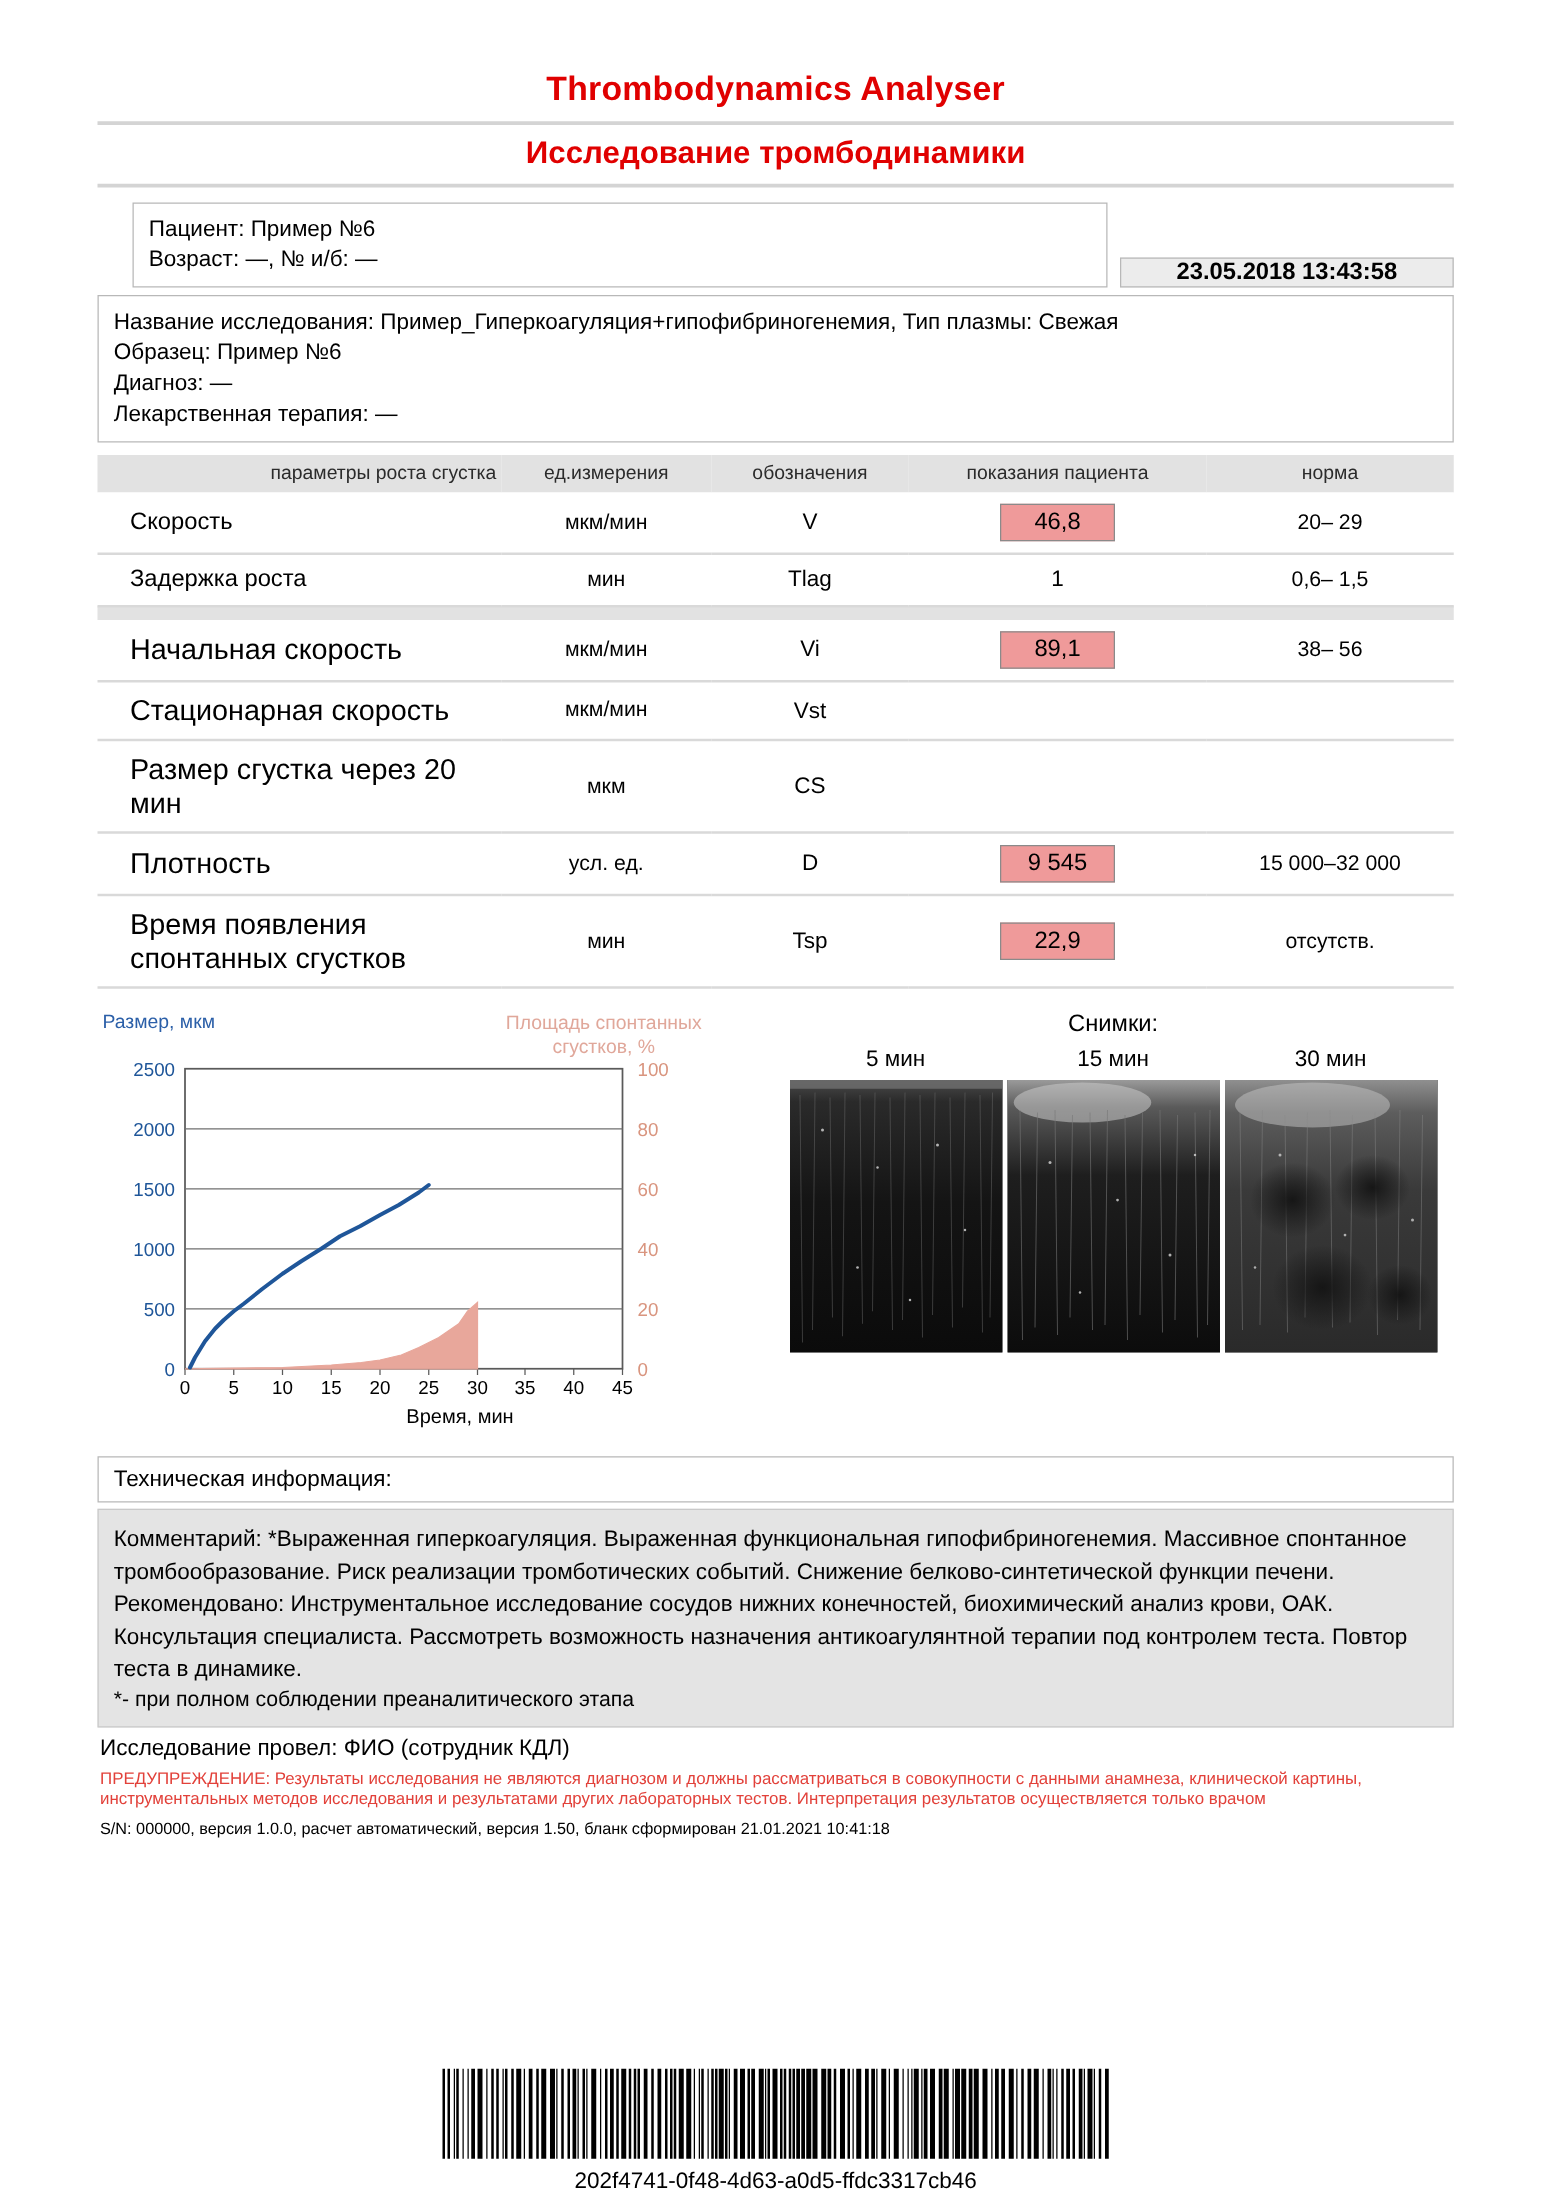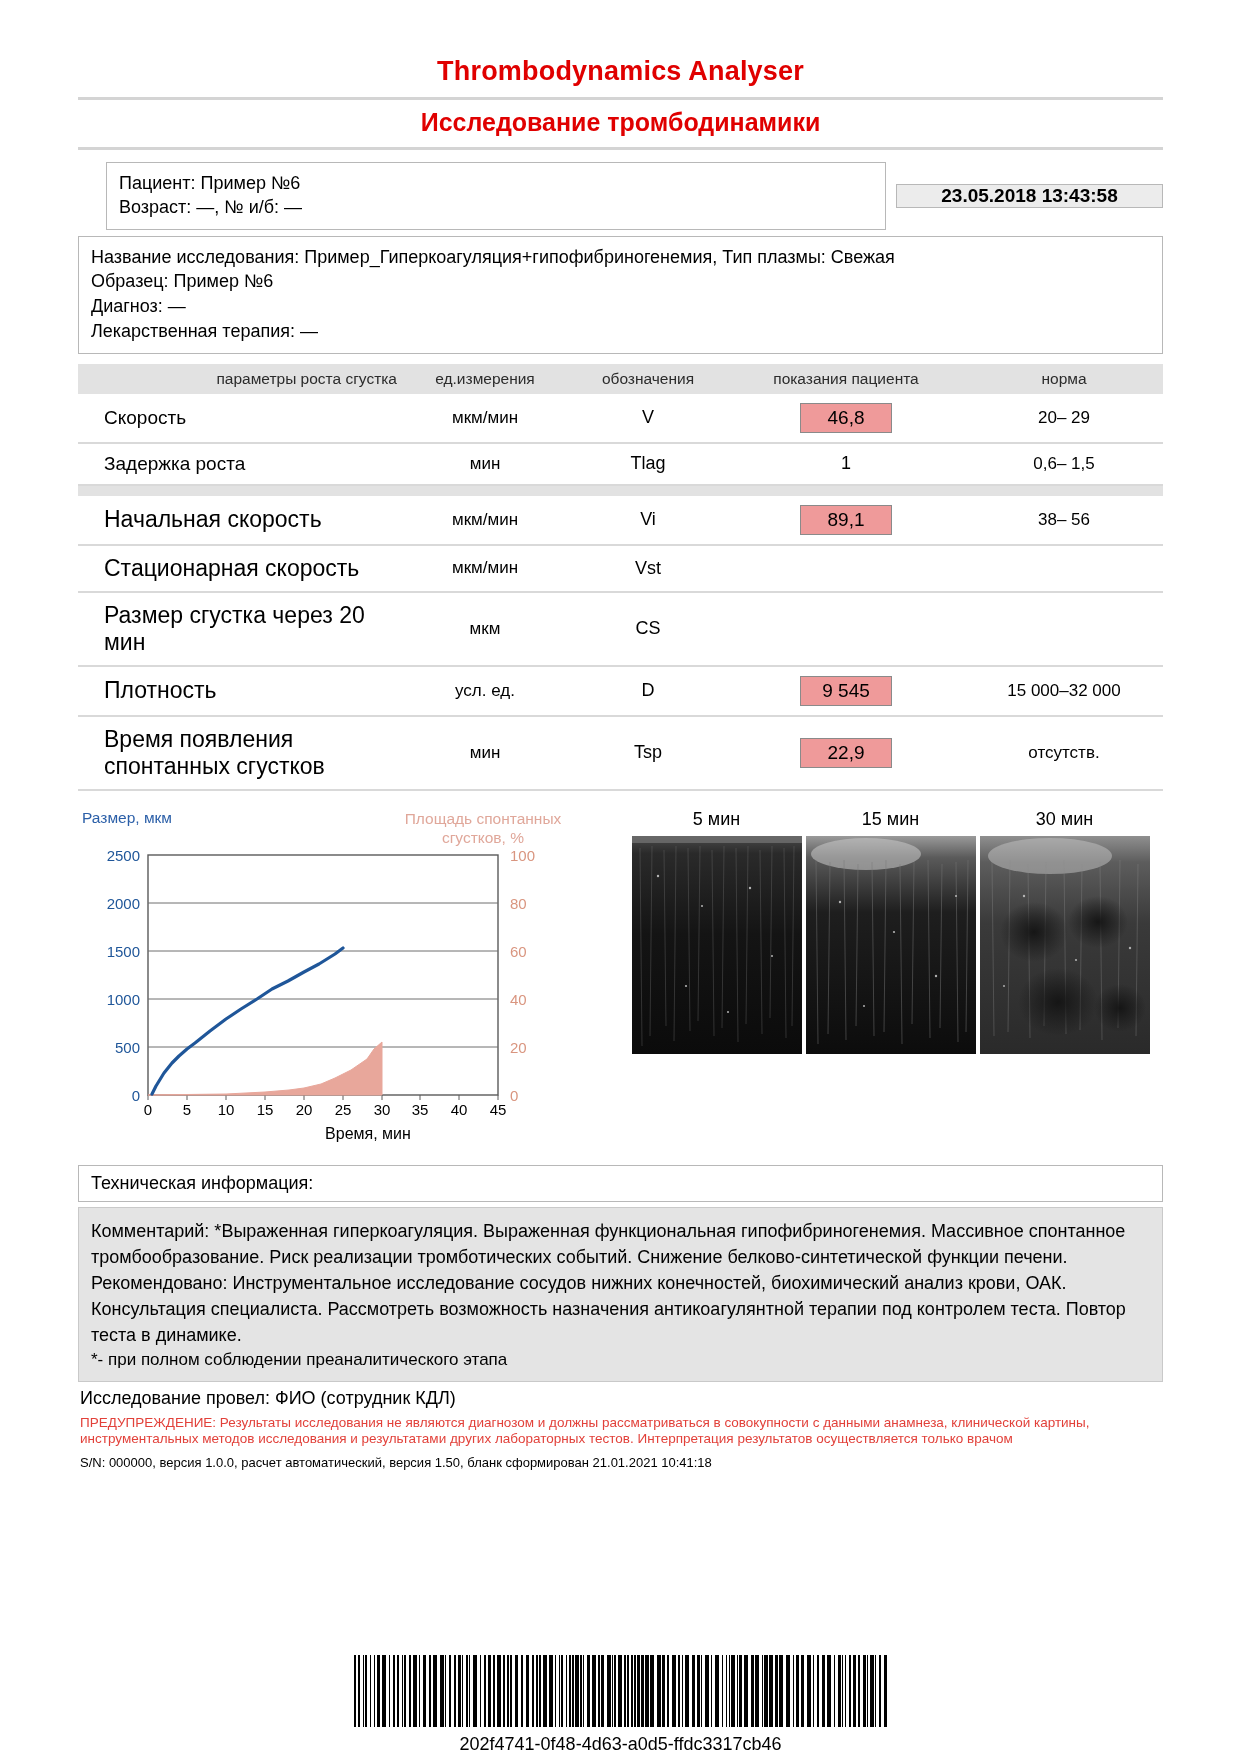--- a/index.html
+++ b/index.html
@@ -43,21 +43,21 @@
   }
   .rule2 {
     height: 3px;
     background: #d4d4d4;
     margin: 6px 0 12px 0;
   }
 
   
   .hdr-row {
     display: flex;
-    align-items: center;
+    align-items: flex-end;
     gap: 10px;
     padding-left: 28px;
   }
   .patient-box {
     flex: 1 1 auto;
     border: 1px solid #b8b8b8;
     padding: 8px 10px 9px 12px;
     font-size: 18px;
     line-height: 1.35;
     background: #fff;
@@ -382,20 +382,21 @@
         </g>
 
         <path d="M70,262 L109,261.5 L148,261 L187,259 L211,257 L226,255 L243,251 L257,245 L273,237 L289,226 L296,216 L304,209 L304,262 Z" fill="#e8a79b" stroke="#e8a79b" stroke-width="1"></path>
 
         <path d="M74,261 L78,253 L86,240 L94,230 L101,223 L109,216 L117,210 L132,198 L148,186 L163,176 L179,166 L194,156 L210,148 L226,139 L241,131 L257,121 L265,115" fill="none" stroke="#1f5699" stroke-width="3.2" stroke-linejoin="round" stroke-linecap="round"></path>
       </svg>
       <div class="chart-xlabel">Время, мин</div>
     </div>
 
     <div class="snapshots">
+      <div class="snapshots-title">Снимки:</div>
       <div class="snap-row">
 
         <div class="snap">
           <div class="snap-cap">5 мин</div>
           <div class="snap-img">
             <svg width="170" height="218" viewBox="0 0 170 218">
               <defs>
                 <linearGradient id="g1" x1="0" y1="0" x2="0" y2="1">
                   <stop offset="0%" stop-color="#4a4a4a"></stop>
                   <stop offset="8%" stop-color="#2a2a2a"></stop>

